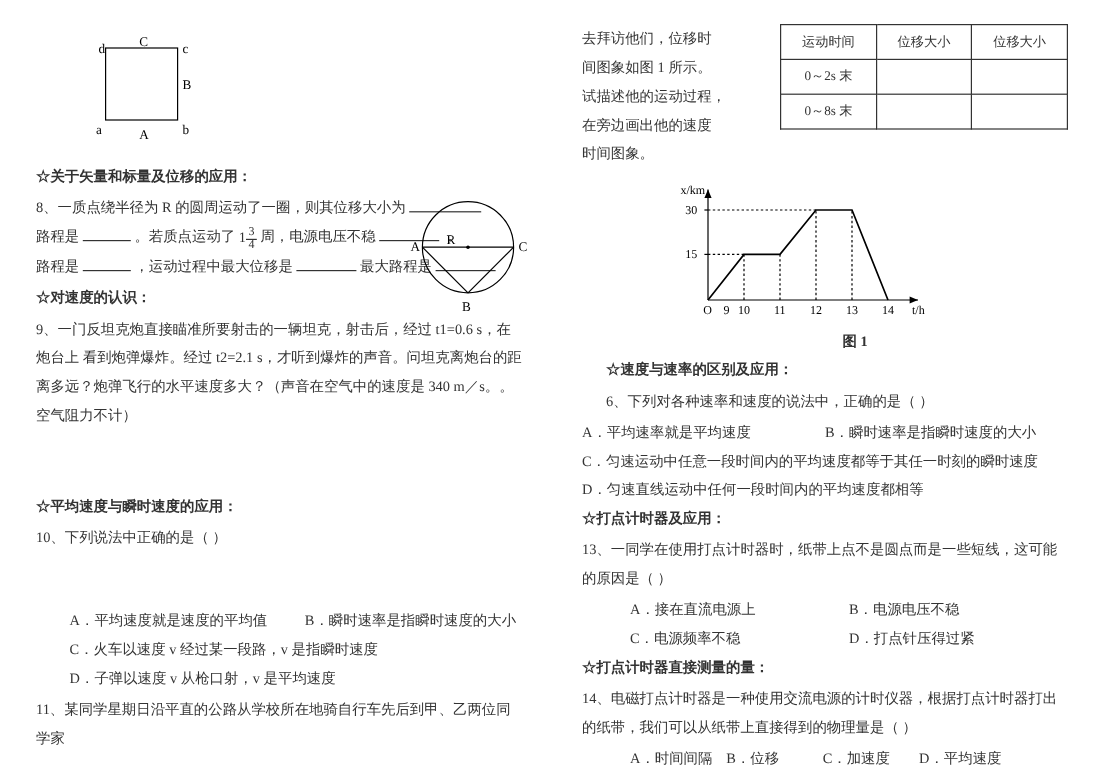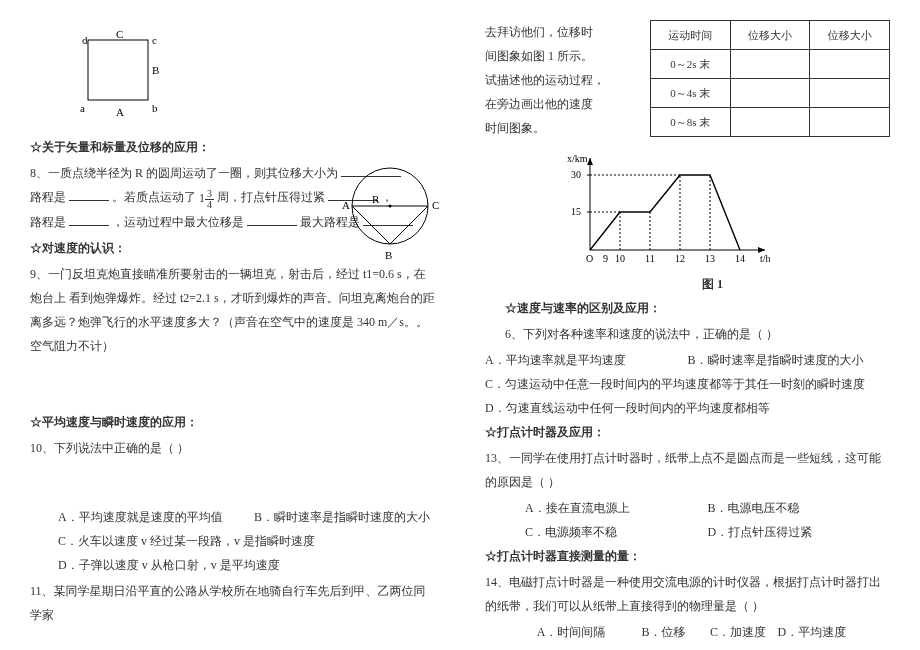--- a/index.html
+++ b/index.html
@@ -40,21 +40,21 @@
       vertical-align: baseline;
     }
     .indent { padding-left: 28px; margin-top: 45px; }
     .indent2 { padding-left: 20px; }
     .opts {
       display: flex;
       flex-wrap: wrap;
       padding-left: 40px;
     }
     .opt-half { width: 50%; }
-    .opt-q { width: 22%; text-align: right; }
+    .opt-q { width: 22%; }
     .tbl {
       border-collapse: collapse;
       width: 240px;
       float: right;
       margin-left: 6px;
     }
     .tbl td, .tbl th {
       border: 1px solid #333;
       padding: 3px 6px;
       text-align: center;
@@ -108,21 +108,21 @@
       <span>8、一质点绕半径为 R 的圆周运动了一圈，则其位移大小为</span>
       <span class="underline"></span>
     </p>
     <p>
       <span>路程是</span>
       <span class="underline" style="min-width:40px"></span>
       <span>。若质点运动了</span>
       <span style="display:inline-block;vertical-align:middle">
         <span>1</span><span style="display:inline-block;text-align:center;vertical-align:middle;font-size:10px;line-height:1"><span style="display:block;border-bottom:1px solid #333;padding:0 2px">3</span><span style="display:block;padding:0 2px">4</span></span>
       </span>
-      <span>周，打点针压得过紧</span>
+      <span>周，电源电压不稳</span>
       <span class="underline" style="min-width:50px"></span>
       <span>，</span>
     </p>
     <p>
       <span>路程是</span>
       <span class="underline" style="min-width:40px"></span>
       <span>，运动过程中最大位移是</span>
       <span class="underline" style="min-width:50px"></span>
       <span>最大路程是</span>
       <span class="underline" style="min-width:50px"></span>
@@ -153,25 +153,20 @@
             <th>运动时间</th>
             <th>位移大小</th>
             <th>位移大小</th>
           </tr>
       <tr>
             <td>0～2s 末</td>
             <td></td>
             <td></td>
           </tr>
       <tr>
-            <td>0～4s 末</td>
-            <td></td>
-            <td></td>
-          </tr>
-      <tr>
             <td>0～8s 末</td>
             <td></td>
             <td></td>
           </tr>
     </tbody>
       </table>
     <p>去拜访他们，位移时</p>
     <p>间图象如图 1 所示。</p>
     <p>试描述他的运动过程，</p>
     <p>在旁边画出他的速度</p>

